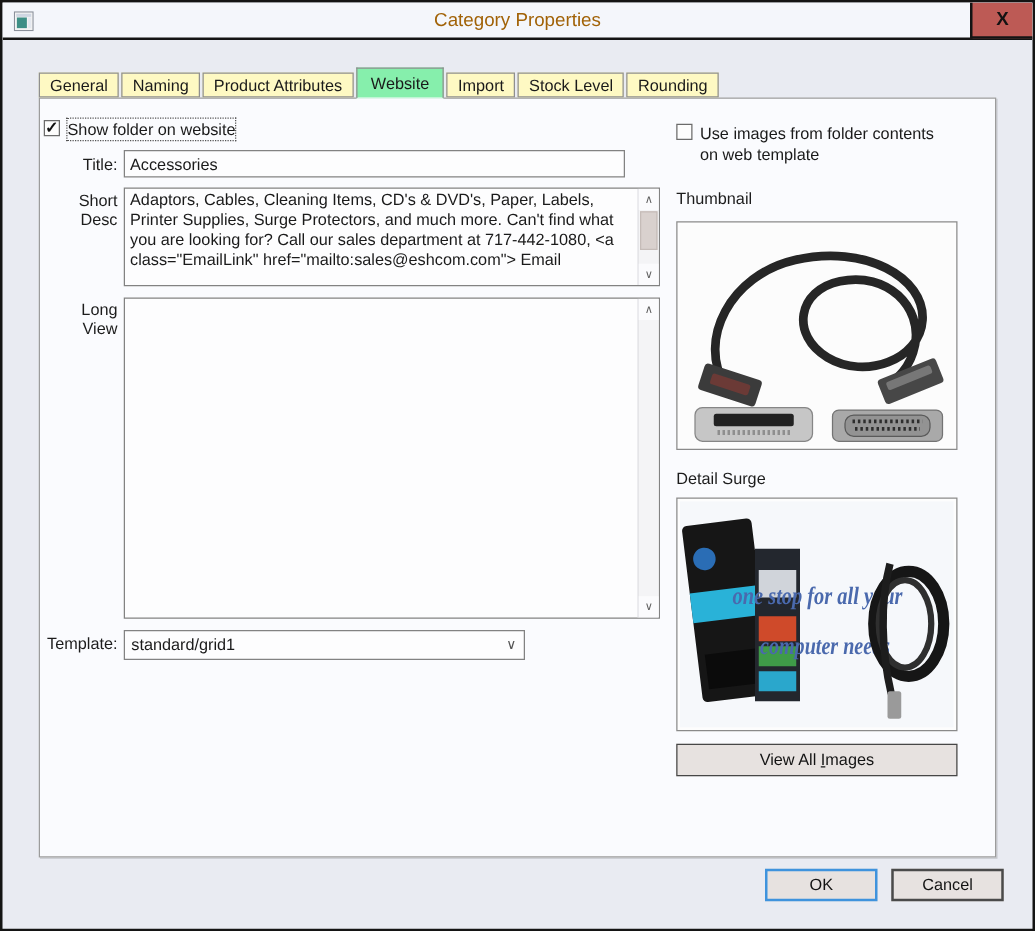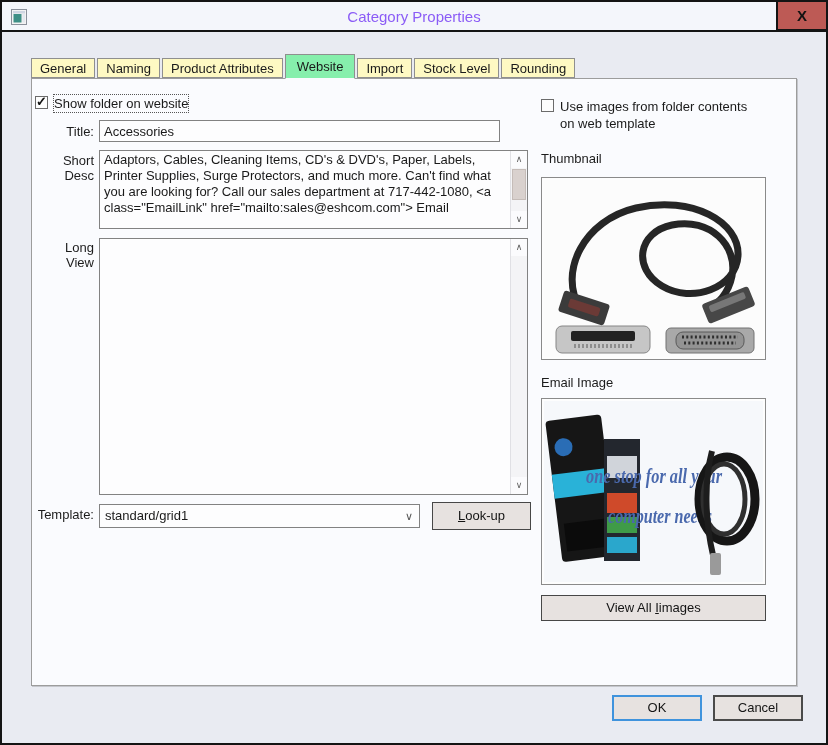--- a/index.html
+++ b/index.html
@@ -6,21 +6,21 @@
   html,body { width:828px; height:745px; }
   body { font-family:"Liberation Sans", sans-serif; color:#1a1a1a; }
 
   .window { position:relative; width:828px; height:745px;
     background:#e9ebf2; border:2px solid #141414; overflow:hidden; }
 
   
   .titlebar { position:absolute; left:0; top:0; width:824px; height:30px;
     background:#f4f6fb; border-bottom:2px solid #141414; }
   .titlebar-title { position:absolute; left:0; right:0; top:0; height:30px;
-    line-height:29px; text-align:center; font-size:15px; color:#8b5cf6; }
+    line-height:29px; text-align:center; font-size:15px; color:#a16207; }
   .app-icon { position:absolute; left:9px; top:7px; width:16px; height:16px; }
   .close-btn { position:absolute; right:0; top:0; width:50px; height:29px;
     background:#bd5a55; border-left:2px solid #141414; border-bottom:2px solid #141414;
     text-align:center; line-height:27px; font-size:15px; font-weight:bold; color:#121212;
     cursor:default; }
 
   
   .tabstrip { position:absolute; left:29px; top:52px; display:flex; align-items:flex-end; z-index:3; }
   .tab { background:#fef9c3; border:1px solid #8f8f8f; margin-right:2px;
     padding:0 8px; height:20px; line-height:19px; font-size:13px; white-space:nowrap; }
@@ -130,23 +130,20 @@
         <div class="vs-arrow up">∧</div>
         <div class="vs-arrow down">∨</div>
       </div>
     </div>
 
     <div class="lbl right-lbl" style="left:0; top:428px; width:62px;">Template:</div>
     <div class="combo" style="left:67px; top:425px; width:321px; height:24px;">
       <span>standard/grid1</span>
       <span class="chev">∨</span>
     </div>
-    <div class="btn" style="left:400px; top:423px; width:99px; height:28px; line-height:26px;">
-      <u>L</u><span>ook-up</span>
-    </div>
 
     <div class="checkbox-row" style="left:509px; top:19px; width:230px;">
       <span class="cb-box"></span>
       <span class="cb-label" style="width:200px;">Use images from folder contents on web template</span>
     </div>
 
     <div class="lbl" style="left:509px; top:72px;">Thumbnail</div>
 
     <div class="img-box" style="left:509px; top:98px; width:225px; height:183px;">
       <svg viewBox="0 0 219 177">
@@ -167,21 +164,21 @@
         </g>
         <g>
           <rect x="122" y="148" width="88" height="25" rx="5" fill="#a9a9a9" stroke="#737373"></rect>
           <rect x="132" y="152" width="68" height="17" rx="7" fill="#939393" stroke="#5a5a5a"></rect>
           <line x1="138" y1="157" x2="194" y2="157" stroke="#2e2e2e" stroke-width="3" stroke-dasharray="2 2.3"></line>
           <line x1="140" y1="163" x2="192" y2="163" stroke="#2e2e2e" stroke-width="3" stroke-dasharray="2 2.3"></line>
         </g>
       </svg>
     </div>
 
-    <div class="lbl" style="left:509px; top:296px;">Email Image</div>
+    <div class="lbl" style="left:509px; top:296px;">Detail Surge</div>
 
     <div class="img-box" style="left:509px; top:319px; width:225px; height:187px;">
       <svg viewBox="0 0 219 181">
         <rect x="0" y="0" width="219" height="181" fill="#f6f8fb"></rect>
         <g transform="rotate(-7 40 90)">
           <rect x="10" y="16" width="56" height="142" rx="4" fill="#161616"></rect>
           <rect x="10" y="70" width="56" height="24" fill="#29b2d8"></rect>
           <circle cx="25" cy="44" r="9" fill="#2a6db5"></circle>
           <rect x="16" y="120" width="44" height="28" fill="#0b0b0b"></rect>
         </g>
@@ -197,21 +194,21 @@
         <g>
           <ellipse cx="183" cy="98" rx="28" ry="42" fill="none" stroke="#161616" stroke-width="9"></ellipse>
           <ellipse cx="180" cy="98" rx="21" ry="35" fill="none" stroke="#2f2f2f" stroke-width="5"></ellipse>
           <path d="M168,50 C160,80 161,120 169,154" fill="none" stroke="#1d1d1d" stroke-width="6"></path>
           <rect x="166" y="152" width="11" height="22" rx="2" fill="#9a9a9a"></rect>
         </g>
       </svg>
     </div>
 
     <div class="btn" style="left:509px; top:516px; width:225px; height:26px; line-height:24px;">
-      <span>View All </span><u>I</u><span>images</span>
+      <span>View All </span><u>I</u><span>mages</span>
     </div>
 
   </div>
 
   <div class="btn btn-ok">OK</div>
   <div class="btn btn-cancel">Cancel</div>
 
 </div>
 
 </body></html>

